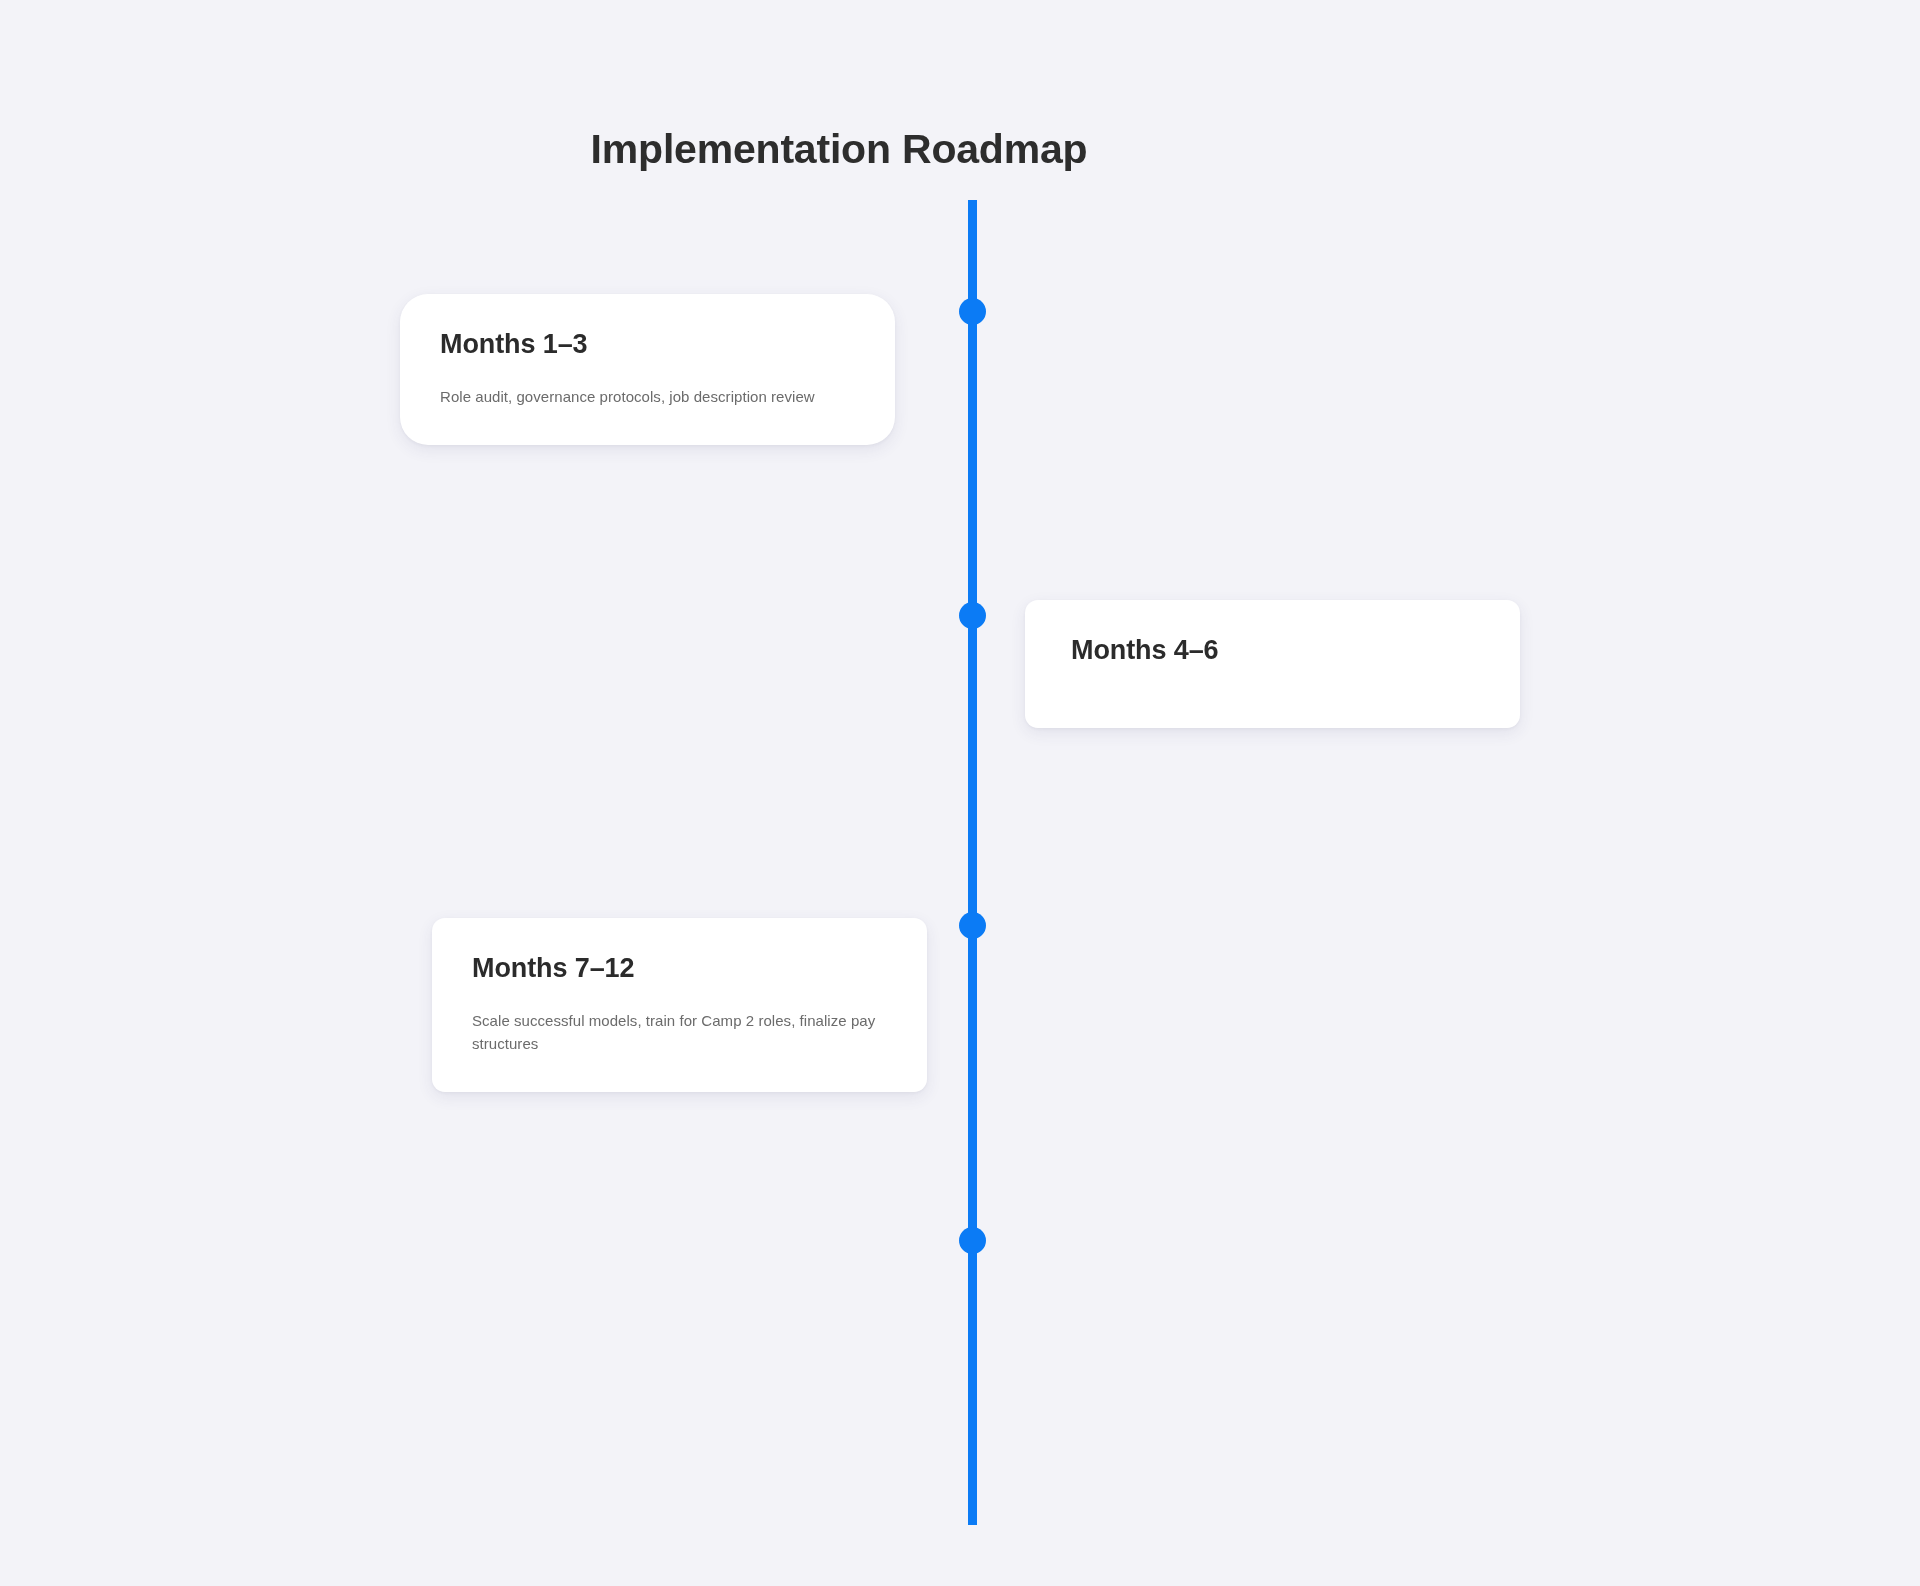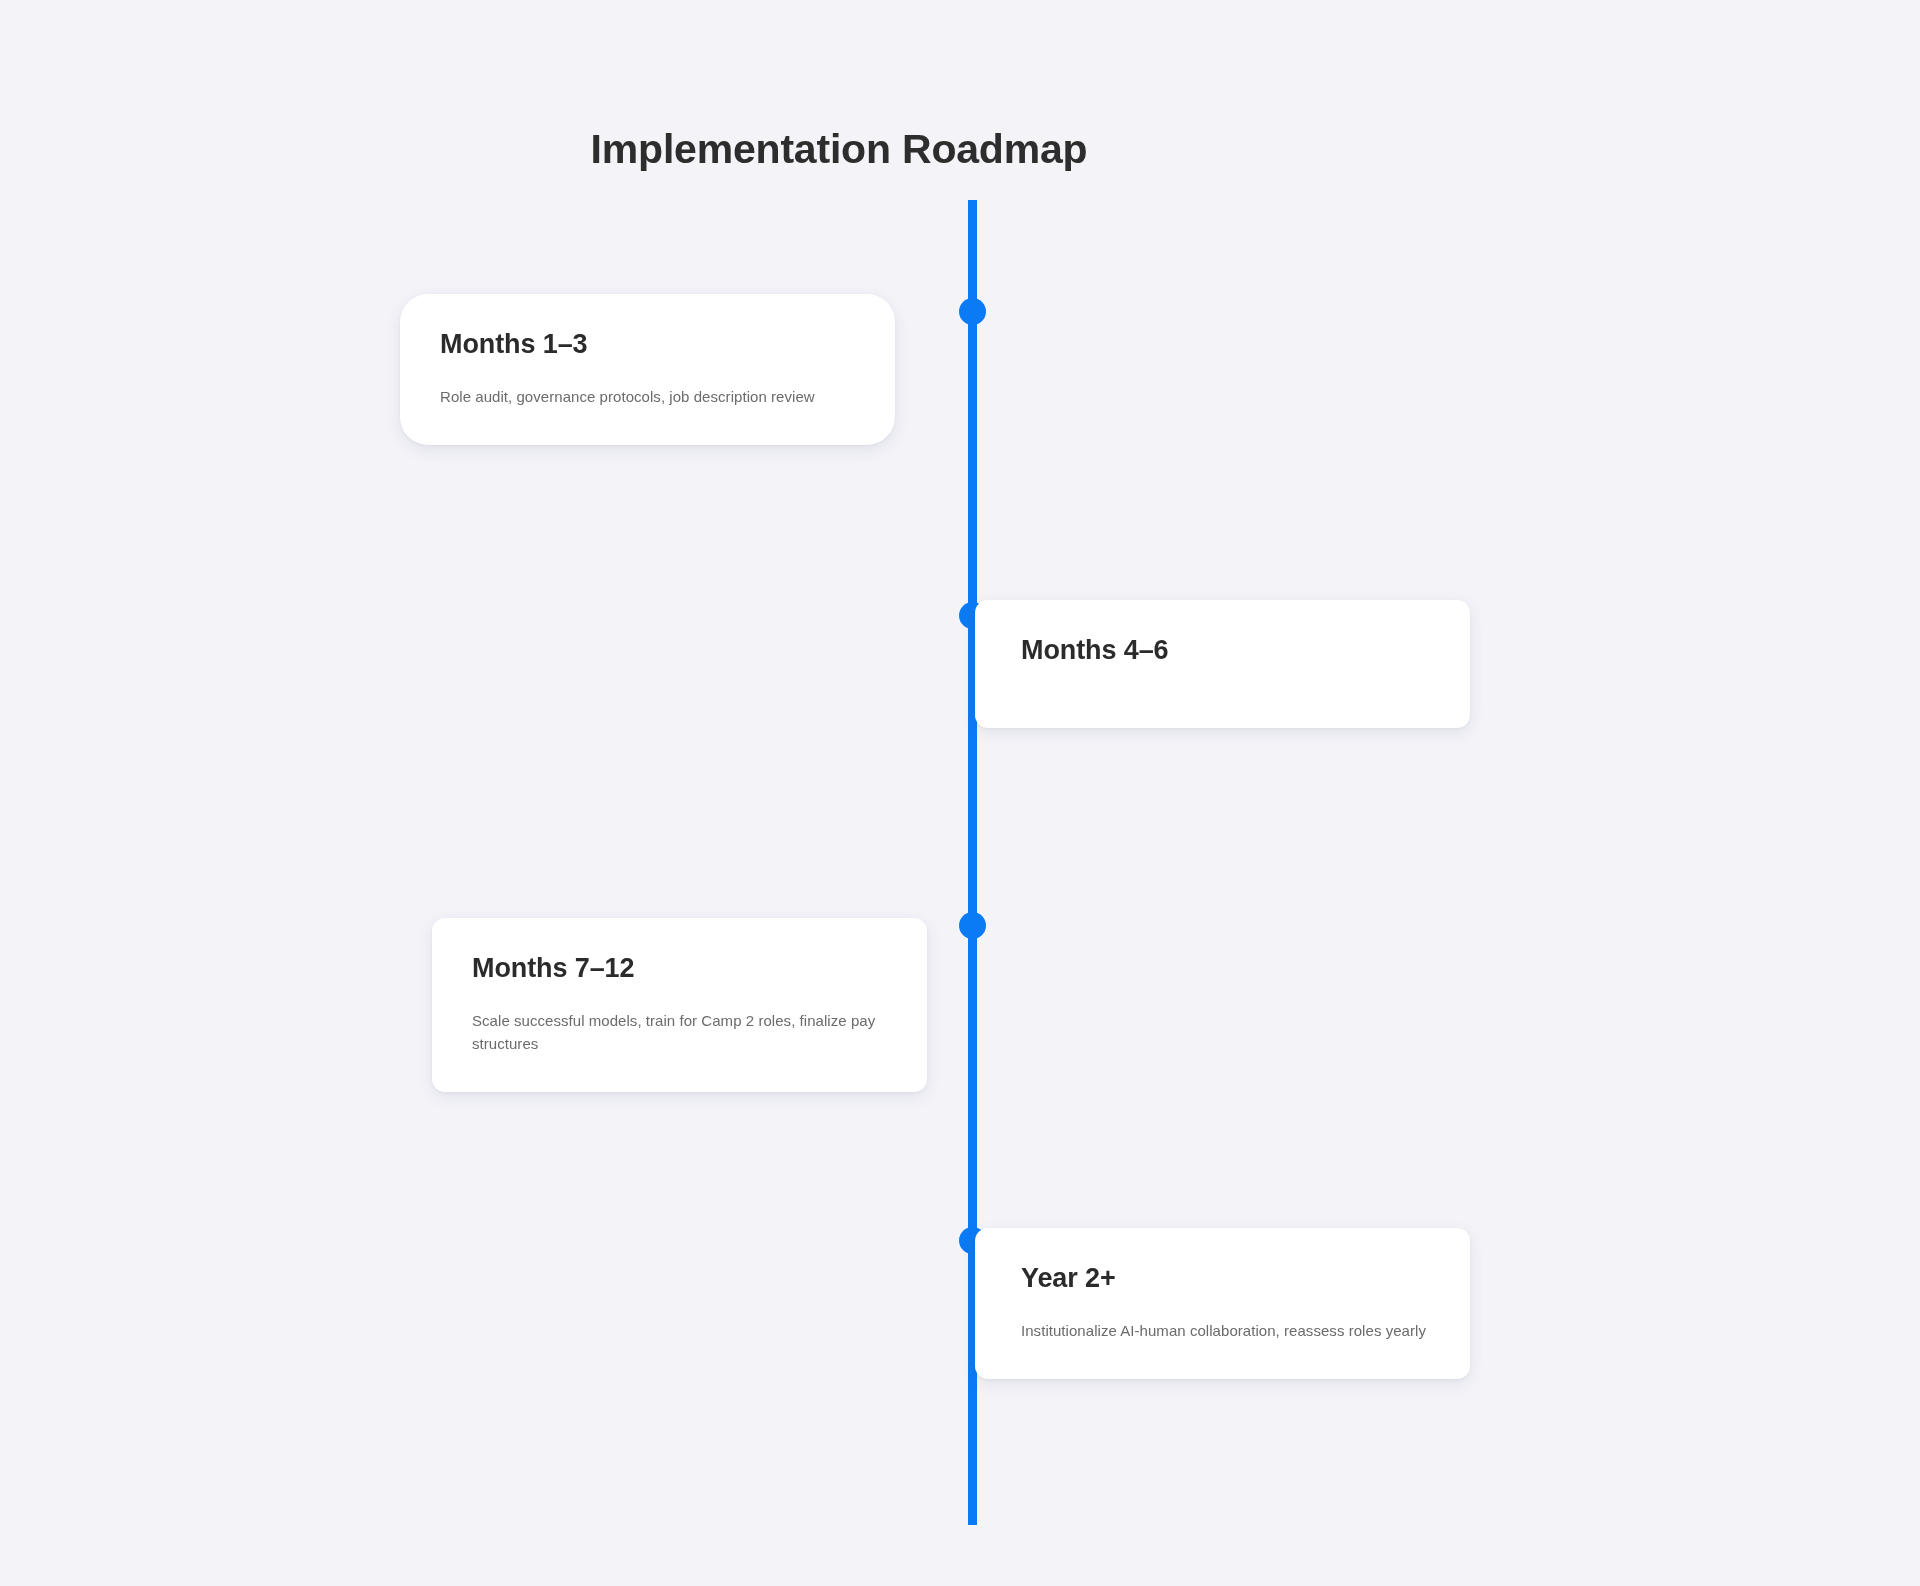--- a/index.html
+++ b/index.html
@@ -70,21 +70,21 @@
     position: absolute;
     width: 495px;
     box-sizing: border-box;
     background: #ffffff;
     border-radius: 13px;
     padding: 34px 40px 36px 40px;
     box-shadow: 0 5px 16px rgba(60, 60, 110, 0.09),
                 0 1px 3px rgba(60, 60, 110, 0.06);
   }
   .milestone-card.side-left  { left: 400px; }
-  .milestone-card.side-right { left: 975px; padding-left: 46px; }
+  .milestone-card.side-right { left: 1025px; padding-left: 46px; }
 
   .milestone-card.card-1 { top: 294px; border-radius: 28px; }
   .milestone-card.card-2 { top: 600px; }
   .milestone-card.card-3 { top: 918px; margin-left: 32px; }
   .milestone-card.card-4 { top: 1228px; }
 
   .card-heading {
     font-size: 27px;
     font-weight: bold;
     color: #2b2b2b;
@@ -123,18 +123,14 @@
 
   <div class="milestone-card side-right card-2">
     <h2 class="card-heading">Months 4–6</h2>
   </div>
 
   <div class="milestone-card side-left card-3">
     <h2 class="card-heading">Months 7–12</h2>
     <p class="card-description">Scale successful models, train for Camp 2 roles, finalize pay structures</p>
   </div>
 
-  <div class="milestone-card side-right card-4">
-    <h2 class="card-heading">Year 2+</h2>
-    <p class="card-description">Institutionalize AI-human collaboration, reassess roles yearly</p>
-  </div>
 
 </div>
 
 </body></html>

